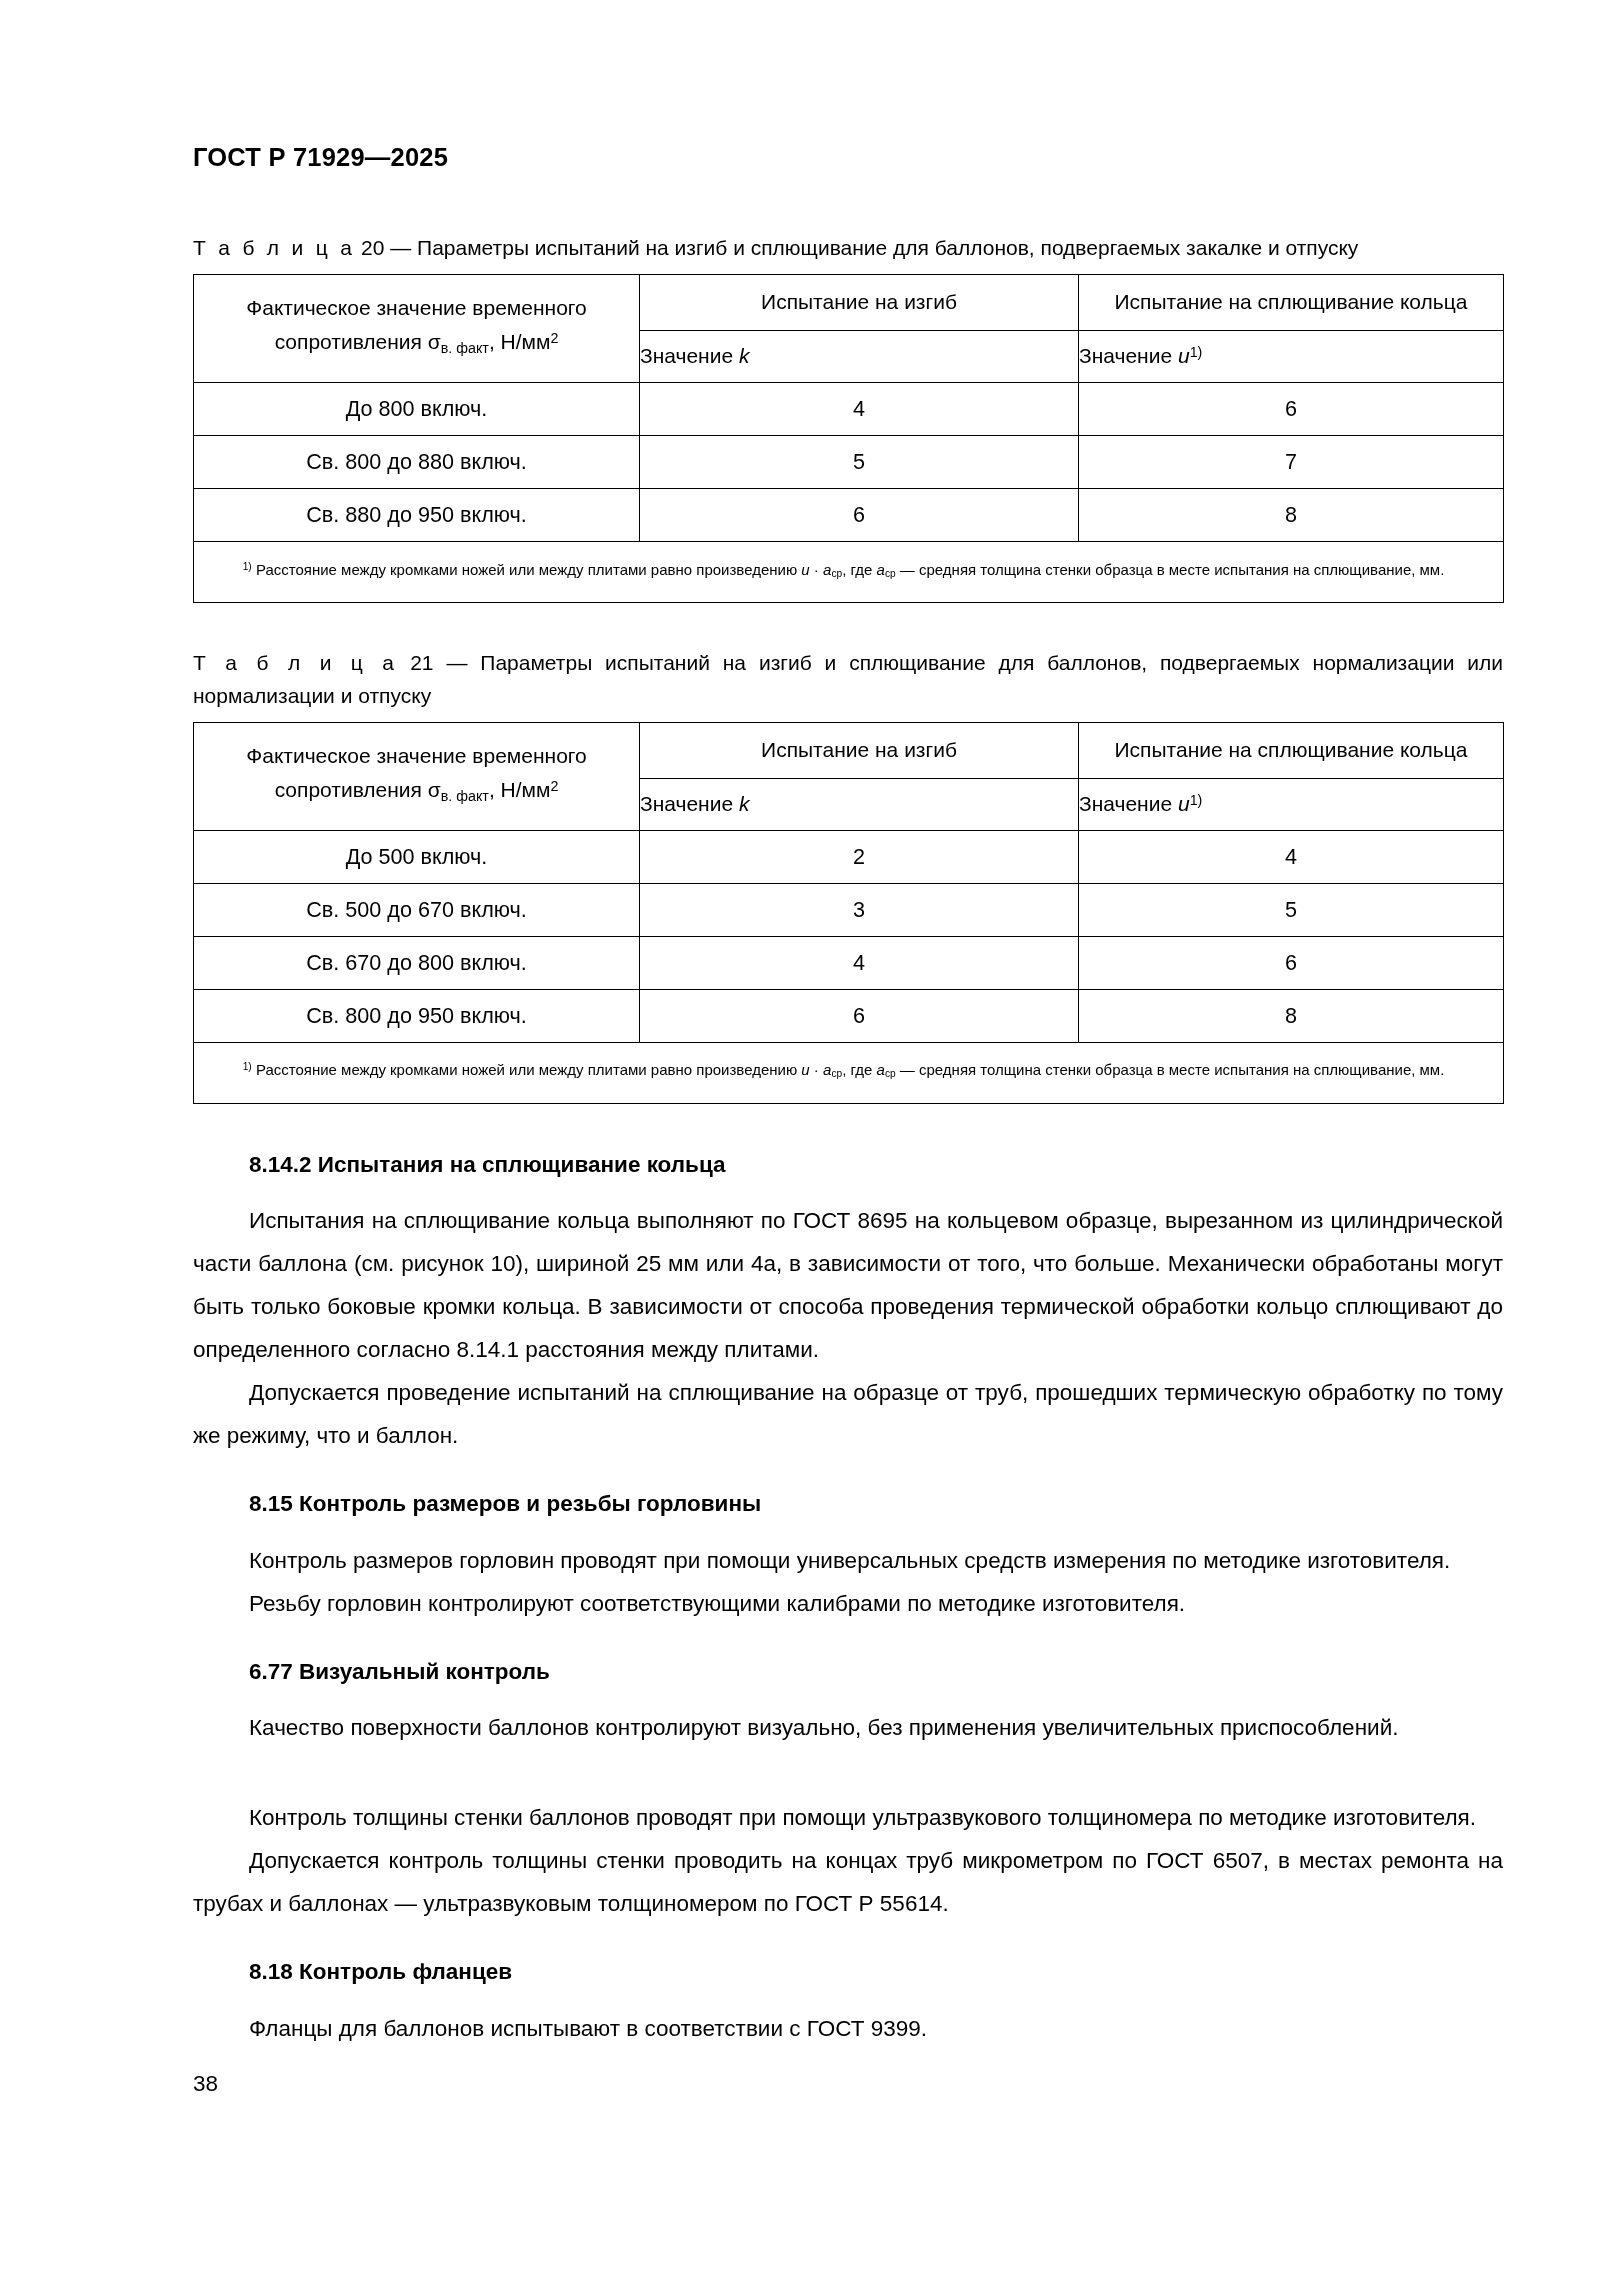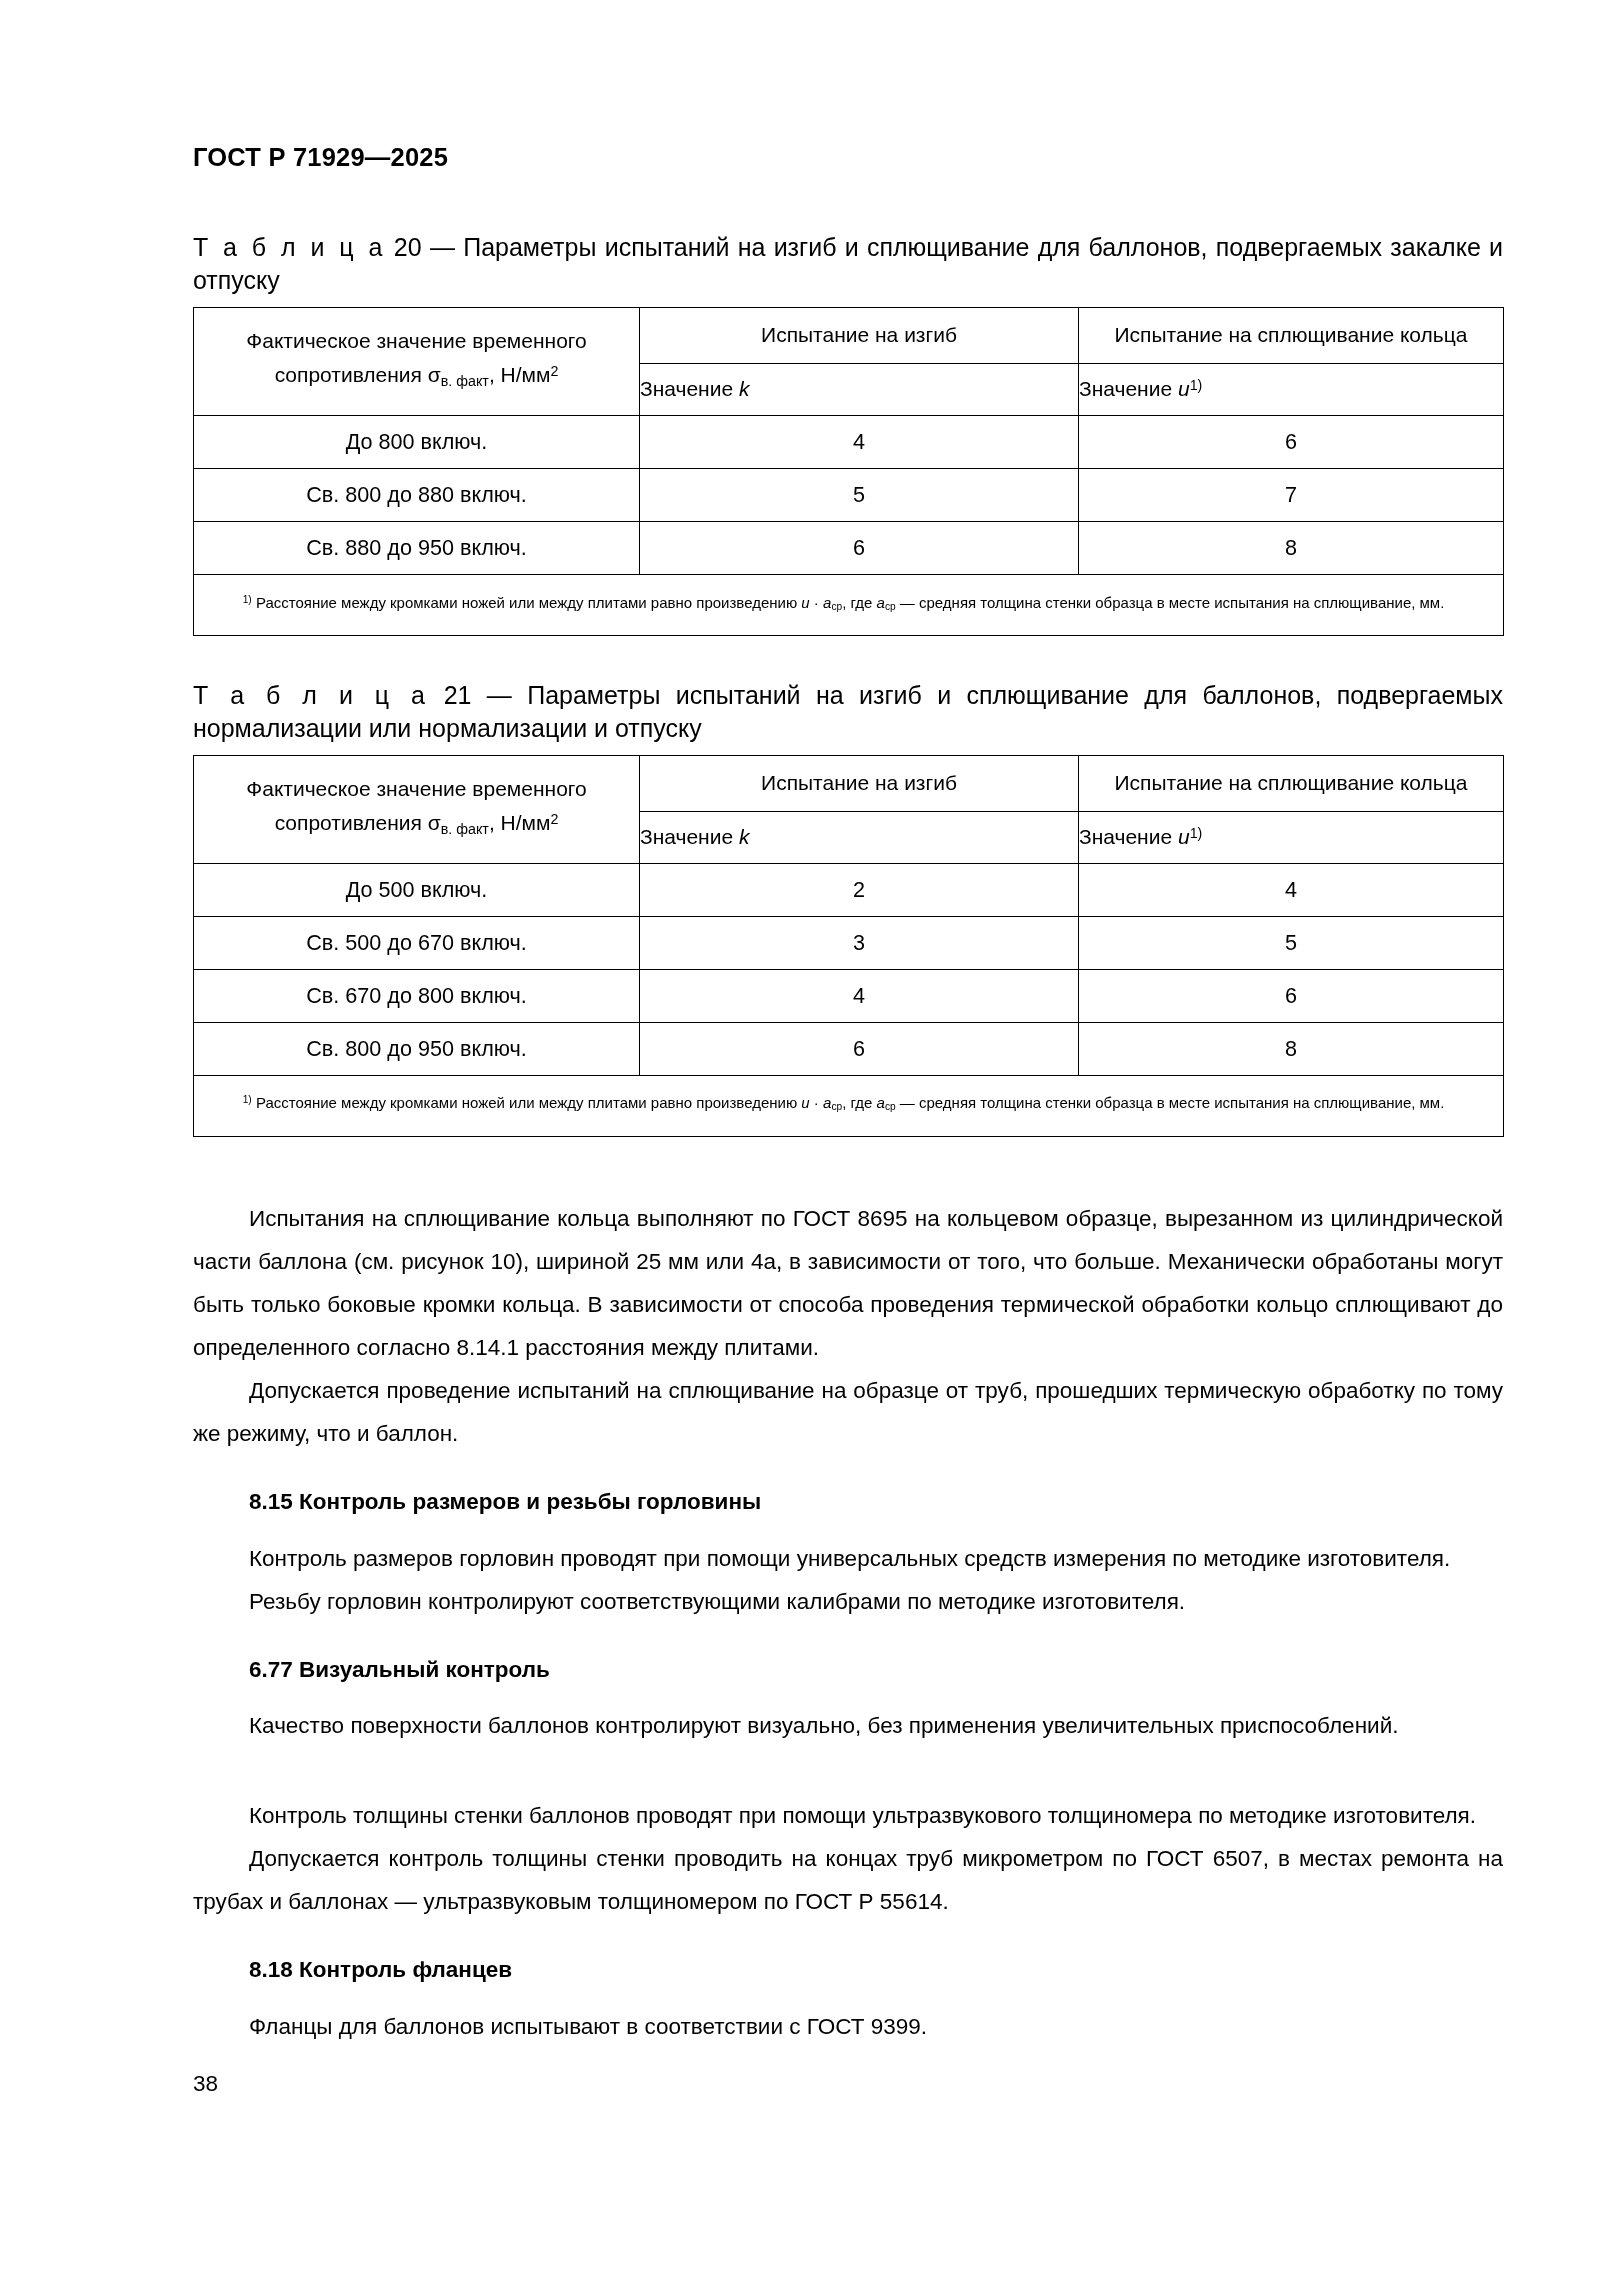--- a/index.html
+++ b/index.html
@@ -30,21 +30,21 @@
     left: 193px;
     top: 143px;
     font-size: 25.5px;
     font-weight: bold;
     letter-spacing: 0.2px;
     white-space: nowrap;
   }
 
   
   .tbl-caption {
-    font-size: 25px;
+    font-size: 21px;
     line-height: 33px;
     margin: 0 0 9.8px 0;
     text-align: justify;
   }
   .tbl-caption .tcap-word {
     letter-spacing: 3.3px;
   }
 
   
   table.gost {
@@ -251,20 +251,21 @@
         <tr>
           <td class="note" colspan="3">
             <span class="note-indent"></span><sup class="smallsup">1)</sup><span> Расстояние между кромками ножей или между плитами равно произведению </span><span class="ital">u</span><span> · </span><span class="ital">a</span><sub class="smallsub">ср</sub><span>, где </span><span class="ital">a</span><sub class="smallsub">ср</sub><span> — средняя толщина стенки образца в месте испытания на сплющивание, мм.</span>
           </td>
         </tr>
       </tbody>
     </table>
 
     <div class="gap-l"></div>
 
+    <div class="sec-heading">8.14.2  Испытания на сплющивание кольца</div>
     <div class="gap-s"></div>
     <p class="para">Испытания на сплющивание кольца выполняют по ГОСТ 8695 на кольцевом образце, вырезанном из цилиндрической части баллона (см. рисунок 10), шириной 25 мм или 4а, в зависимости от того, что больше. Механически обработаны могут быть только боковые кромки кольца. В зависимости от способа проведения термической обработки кольцо сплющивают до определенного согласно 8.14.1 расстояния между плитами.</p>
     <p class="para">Допускается проведение испытаний на сплющивание на образце от труб, прошедших термическую обработку по тому же режиму, что и баллон.</p>
 
     <div class="gap-m"></div>
 
     <div class="sec-heading">8.15  Контроль размеров и резьбы горловины</div>
     <div class="gap-s"></div>
     <p class="para">Контроль размеров горловин проводят при помощи универсальных средств измерения по методике изготовителя.</p>
     <p class="para nojust">Резьбу горловин контролируют соответствующими калибрами по методике изготовителя.</p>

